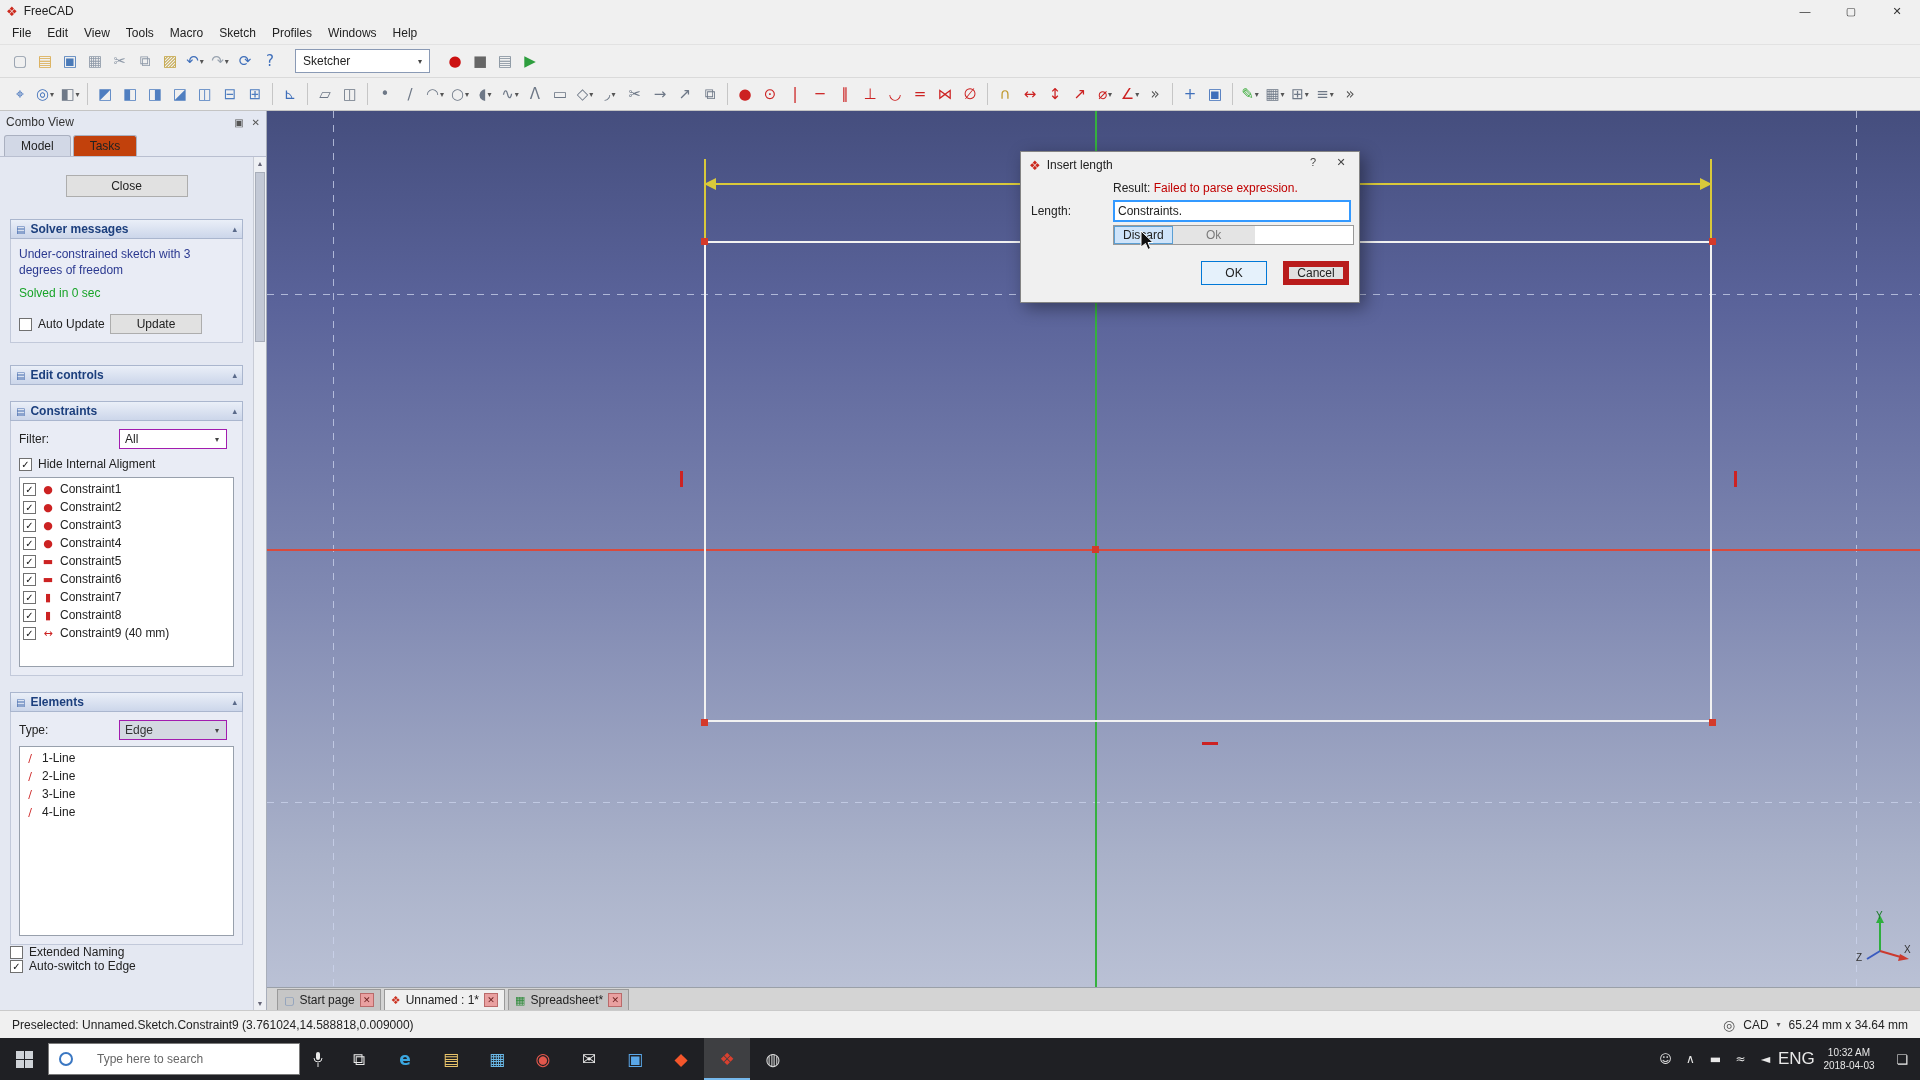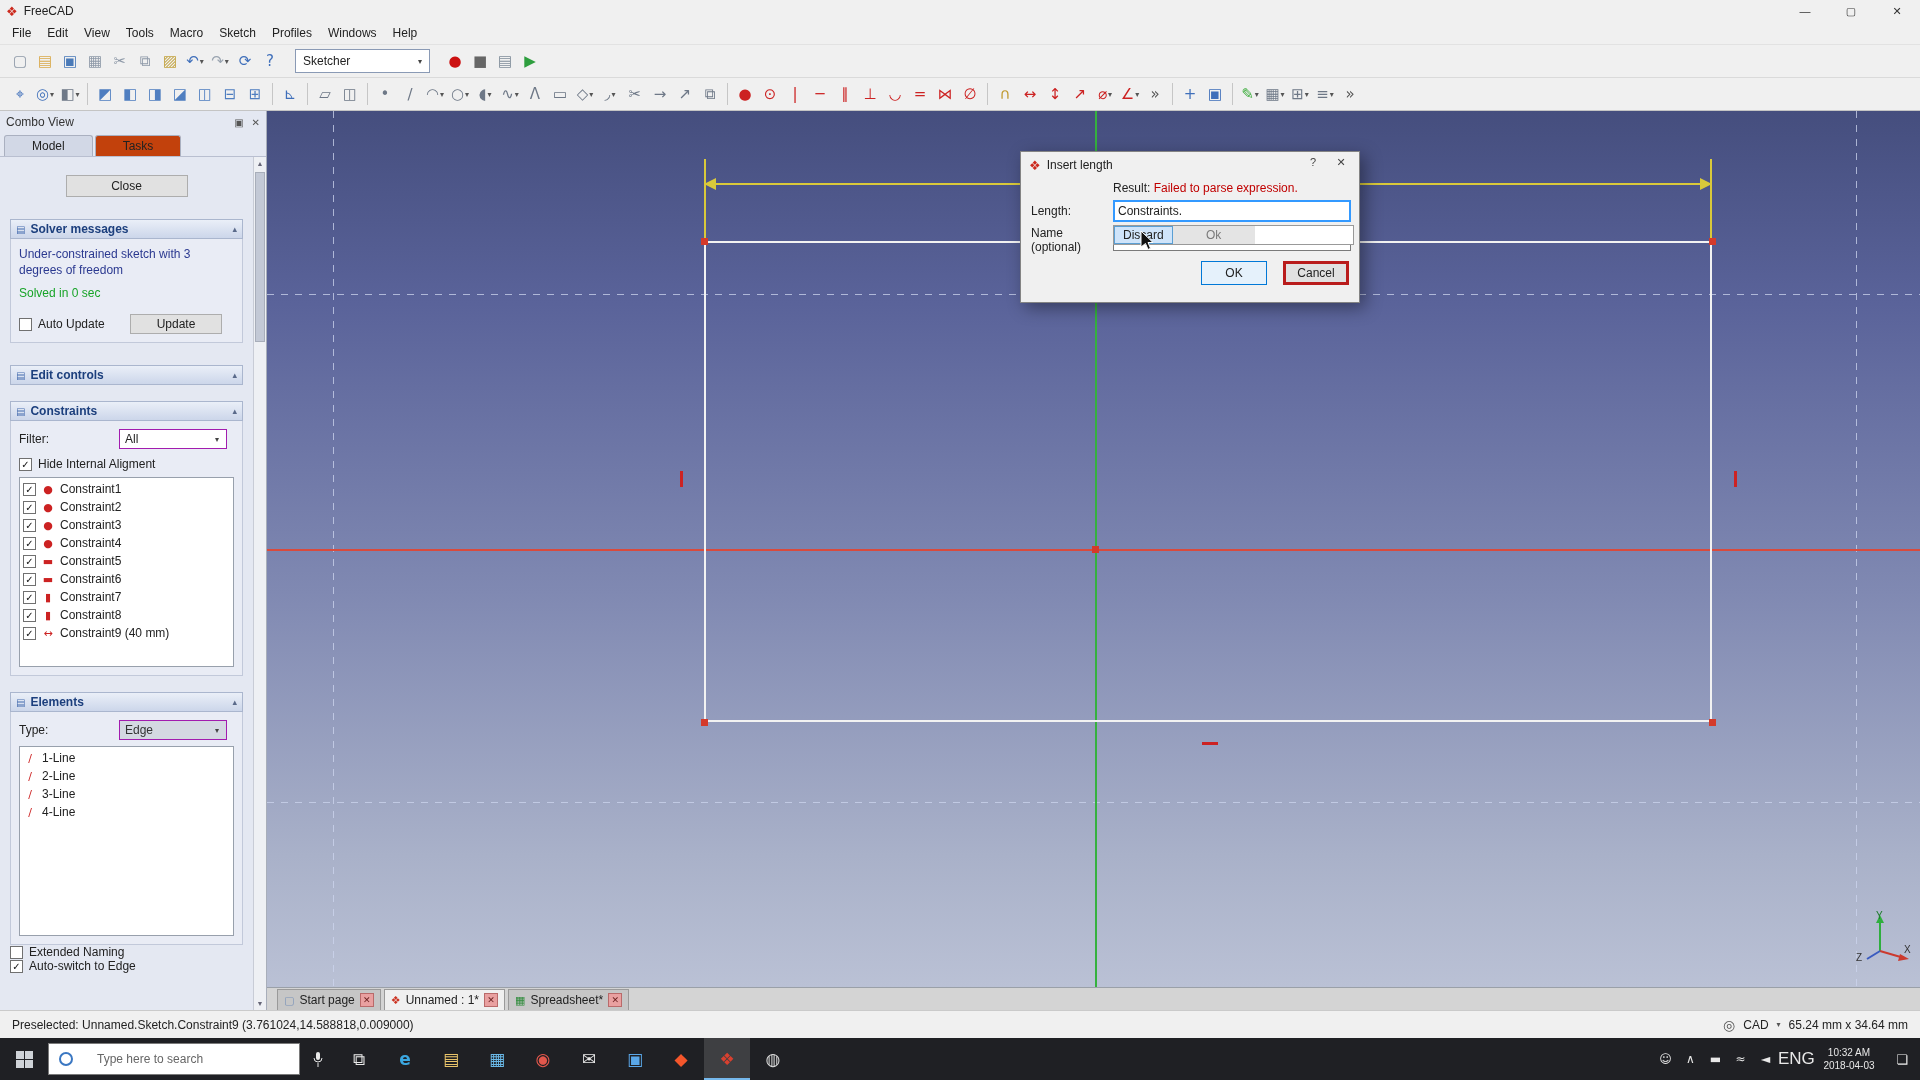--- a/index.html
+++ b/index.html
@@ -26,42 +26,42 @@
   .ddarrow{font-size:8px;color:#555;margin-left:1px;}
   .tbsep{width:1px;height:22px;background:#c6c6c6;margin:0 4px;}
   .combo{width:135px;height:24px;background:#fff;border:1px solid #8a9ab5;display:flex;align-items:center;padding-left:7px;margin:0 12px;}
   .combo-arrow{margin-left:auto;width:18px;text-align:center;font-size:8px;color:#444;}
 
   
   .leftpanel{position:absolute;left:0;top:111px;width:267px;height:899px;background:#e4e8f2;border-right:1px solid #a8aeba;}
   .dock-title{height:22px;display:flex;align-items:center;padding:0 6px;color:#333;}
   .dock-icons{margin-left:auto;display:flex;gap:8px;font-size:10px;color:#555;}
   .panel-tabs{height:24px;display:flex;align-items:flex-end;padding-left:4px;gap:2px;border-bottom:1px solid #b9bfd0;}
-  .ptab{padding:3px 27px;border:1px solid #aab0c0;border-bottom:none;background:#d2d8e6;border-radius:3px 3px 0 0;}
+  .ptab{padding:3px 16px;border:1px solid #aab0c0;border-bottom:none;background:#d2d8e6;border-radius:3px 3px 0 0;}
   .ptab.active{background:#c2410c;}
   .panel-scroll{position:absolute;left:0;top:46px;right:13px;bottom:0;padding:0 10px;overflow:hidden;}
   .vscroll{position:absolute;right:0;top:46px;bottom:0;width:13px;background:#eef0f4;border-left:1px solid #c8ccd6;}
   .vthumb{position:absolute;left:1px;right:1px;top:15px;height:170px;background:#c3c9d6;border:1px solid #a8aeba;}
   .varrow{position:absolute;left:0;right:0;height:13px;display:flex;align-items:center;justify-content:center;font-size:7px;color:#667;}
   .win-button{background:#e1e1e1;border:1px solid #adadad;display:inline-flex;align-items:center;justify-content:center;height:22px;font-size:12px;}
   #close-task-btn{display:flex;margin:18px auto 0;width:122px;}
   .group{margin-top:22px;}
   .group.tight{margin-top:16px;}
   .group-header{height:20px;display:flex;align-items:center;gap:5px;background:linear-gradient(#eaeff8,#ccd6ea);border:1px solid #aab6ce;color:#1c3f7d;font-weight:bold;padding:0 5px;}
   .gh-icon{color:#4a6fb0;font-size:10px;font-weight:normal;}
   .gh-chev{margin-left:auto;color:#5a6a8a;font-size:9px;font-weight:normal;}
   .group-body{background:#e9ecf5;border:1px solid #c2c9da;border-top:none;padding:8px;}
   .solver-msg{color:#2b3990;line-height:1.3;}
   .solver-status{color:#18a428;margin-top:8px;}
   .row{display:flex;align-items:center;}
   .mt8{margin-top:8px;}
   .mt14{margin-top:14px;}
   .cb{width:13px;height:13px;background:#fff;border:1px solid #707070;display:inline-flex;align-items:center;justify-content:center;font-size:10px;color:#111;flex:none;}
   .cb-label{margin-left:6px;}
-  #update-btn{margin-left:auto;margin-right:12px;width:92px;height:20px;}
+  #update-btn{margin-left:auto;margin-right:32px;width:92px;height:20px;}
   .combo-box{height:20px;background:#fff;border:1px solid #a21caf;display:flex;align-items:center;padding-left:5px;width:108px;}
   .combo-box.disabled{background:#d4d8e2;color:#333;}
   .cmb-label{width:100px;}
   .listbox{margin-top:6px;background:#fff;border:1px solid #98a0ac;height:190px;overflow:hidden;padding-top:2px;}
   .lrow{height:18px;display:flex;align-items:center;gap:5px;padding-left:3px;}
   .lrow .g{color:#cc2222;font-size:11px;width:14px;text-align:center;flex:none;}
   .fcheck{}
 
   
   .viewport{position:absolute;left:267px;top:111px;width:1653px;height:876px;overflow:hidden;
@@ -88,21 +88,21 @@
   .dlg-label{width:82px;flex:none;}
   .dlg-row{position:absolute;left:10px;right:8px;display:flex;align-items:center;}
   .input{height:22px;background:#fff;border:1px solid #7a7a7a;display:flex;align-items:center;padding:0 4px;flex:1;}
   .input.focus{border:2px solid #3399ff;padding:0 3px;}
   .result-line{position:absolute;left:92px;top:29px;}
   .err{color:#c00000;}
   .autocomplete{position:absolute;left:92px;top:73px;width:241px;height:20px;display:flex;background:#fff;border:1px solid #999;z-index:5;}
   .ac-item{display:flex;align-items:center;padding:0 8px;}
   .ac-item.selected{background:#cfe4fa;border:1px solid #5a9fd4;}
   .ac-item.dim{background:#e4e4e4;color:#7a7a7a;width:82px;justify-content:center;}
-  .dlg-button{position:absolute;top:109px;width:66px;height:24px;background:#e1e1e1;border:3px solid #b91c1c;display:flex;align-items:center;justify-content:center;}
+  .dlg-button{position:absolute;top:109px;width:66px;height:24px;background:#e1e1e1;border:6px solid #b91c1c;display:flex;align-items:center;justify-content:center;}
   #dlg-ok{left:180px;border:1px solid #0078d7;background:#e5f1fb;}
   #dlg-cancel{left:262px;}
 
   
   .mditabs{position:absolute;left:267px;top:987px;width:1653px;height:23px;background:#d4d4d4;border-top:1px solid #9aa0a8;display:flex;align-items:flex-end;padding-left:10px;gap:3px;}
   .mtab{height:21px;display:flex;align-items:center;gap:5px;padding:0 6px;background:#c6c6c6;border:1px solid #9a9a9a;border-bottom:none;}
   .mtab.active{background:#f0f0f0;}
   .mtab .icon{font-size:11px;}
   .mtab .x{width:14px;height:14px;background:#e9a0a0;border:1px solid #b96a6a;color:#6a1f1f;font-size:9px;display:flex;align-items:center;justify-content:center;}
 
@@ -609,24 +609,20 @@
     <span class="err">Failed to parse expression.</span>
   </div>
 
   <div class="dlg-row" style="top:48px;">
     <span class="dlg-label">Length:</span>
     <div class="input focus">
       <span>Constraints.</span>
     </div>
   </div>
 
-  <div class="dlg-row" style="top:74px;">
-    <span class="dlg-label">Name (optional)</span>
-    <div class="input"></div>
-  </div>
 
   <div class="autocomplete">
       <div class="ac-item selected">Discard</div>
       <div class="ac-item dim">Ok</div>
     </div>
 
   <div class="dlg-button" id="dlg-ok">OK</div>
   <div class="dlg-button" id="dlg-cancel">Cancel</div>
 </div>
 

